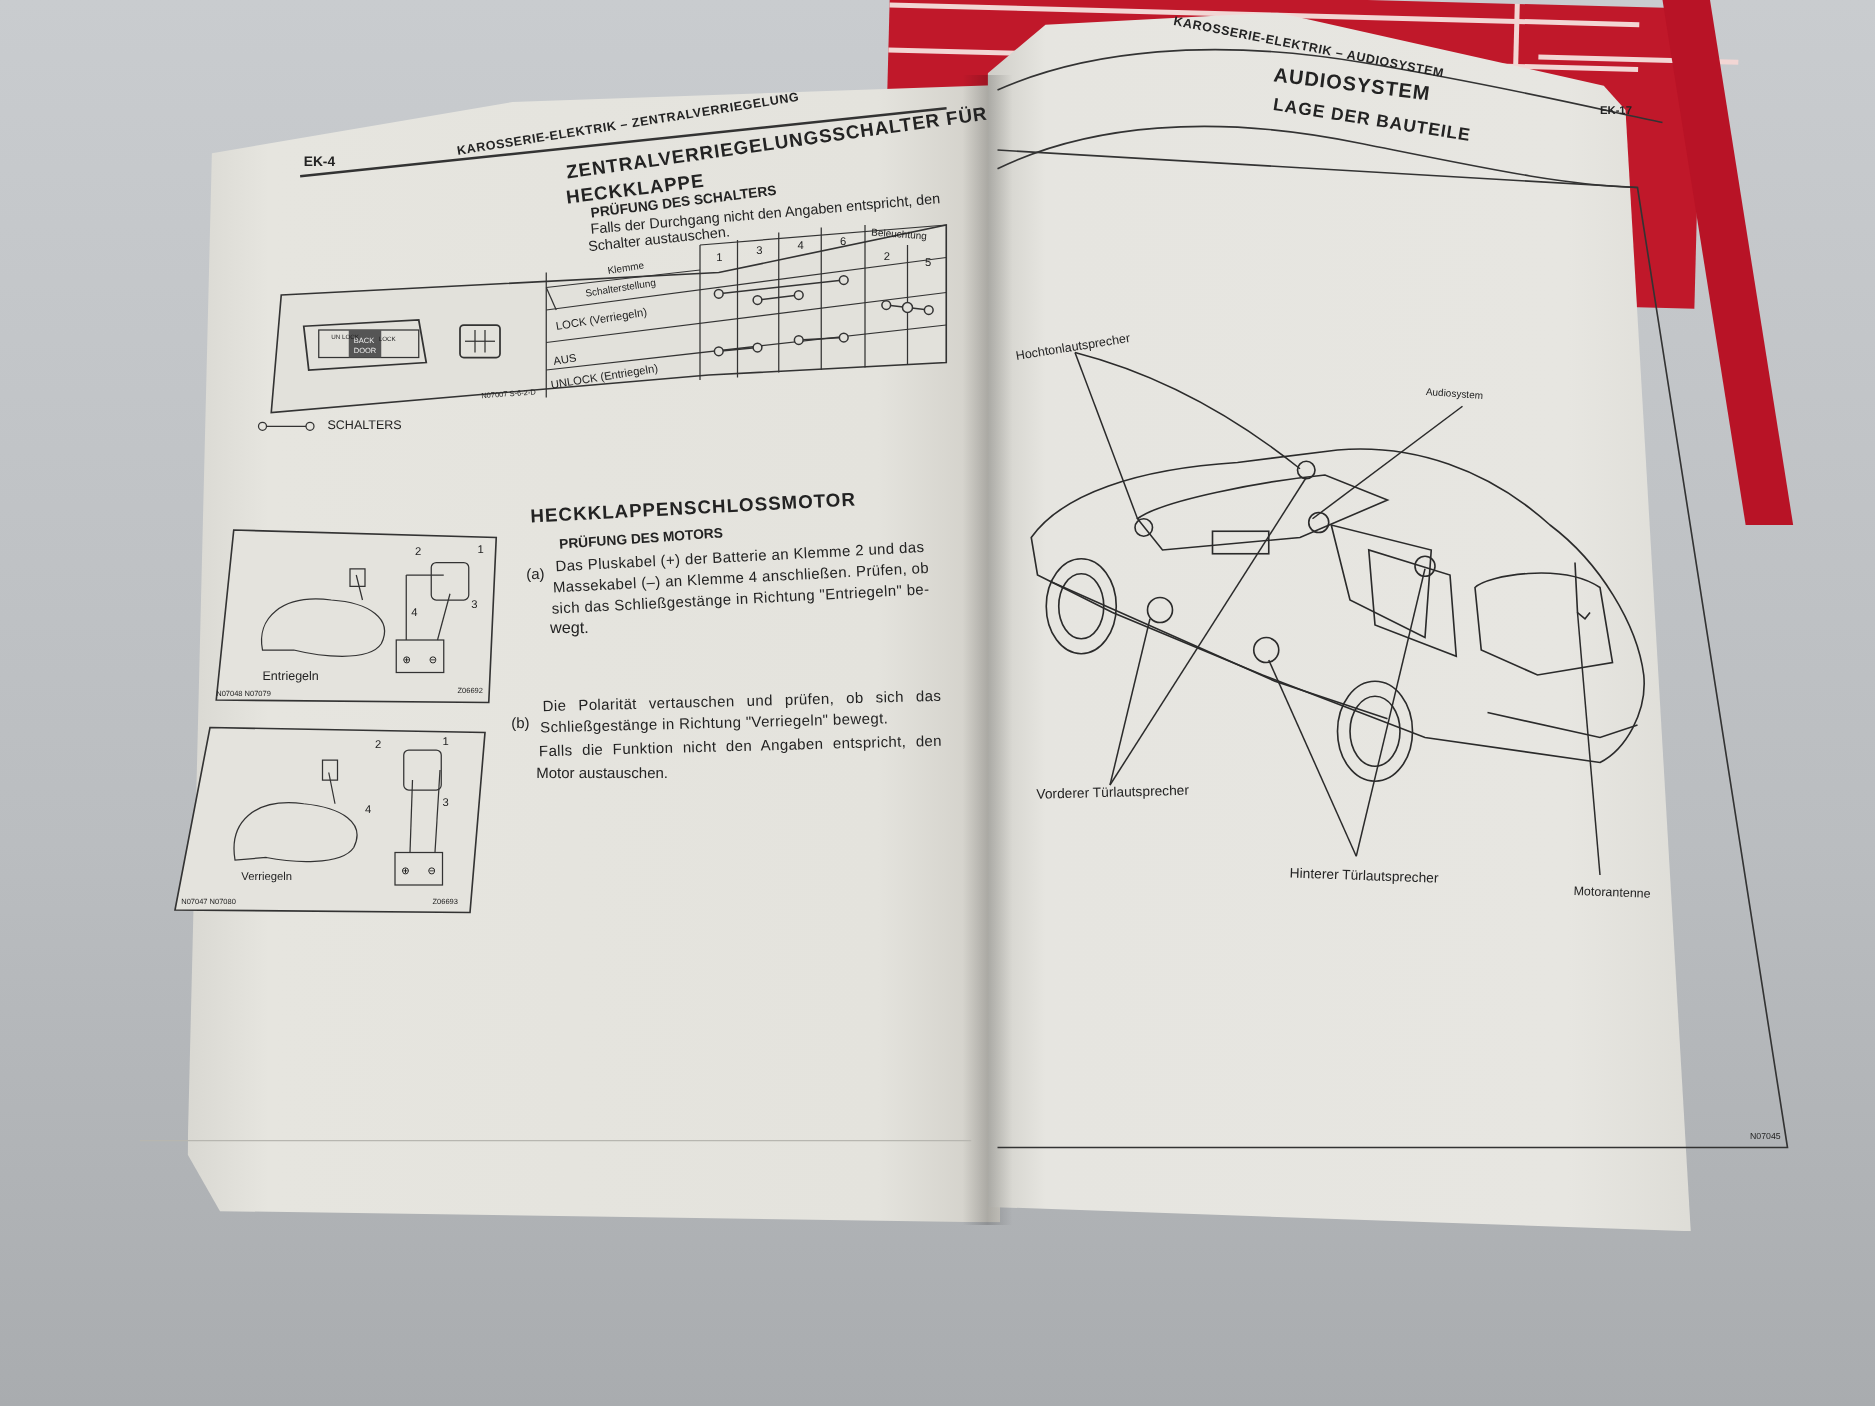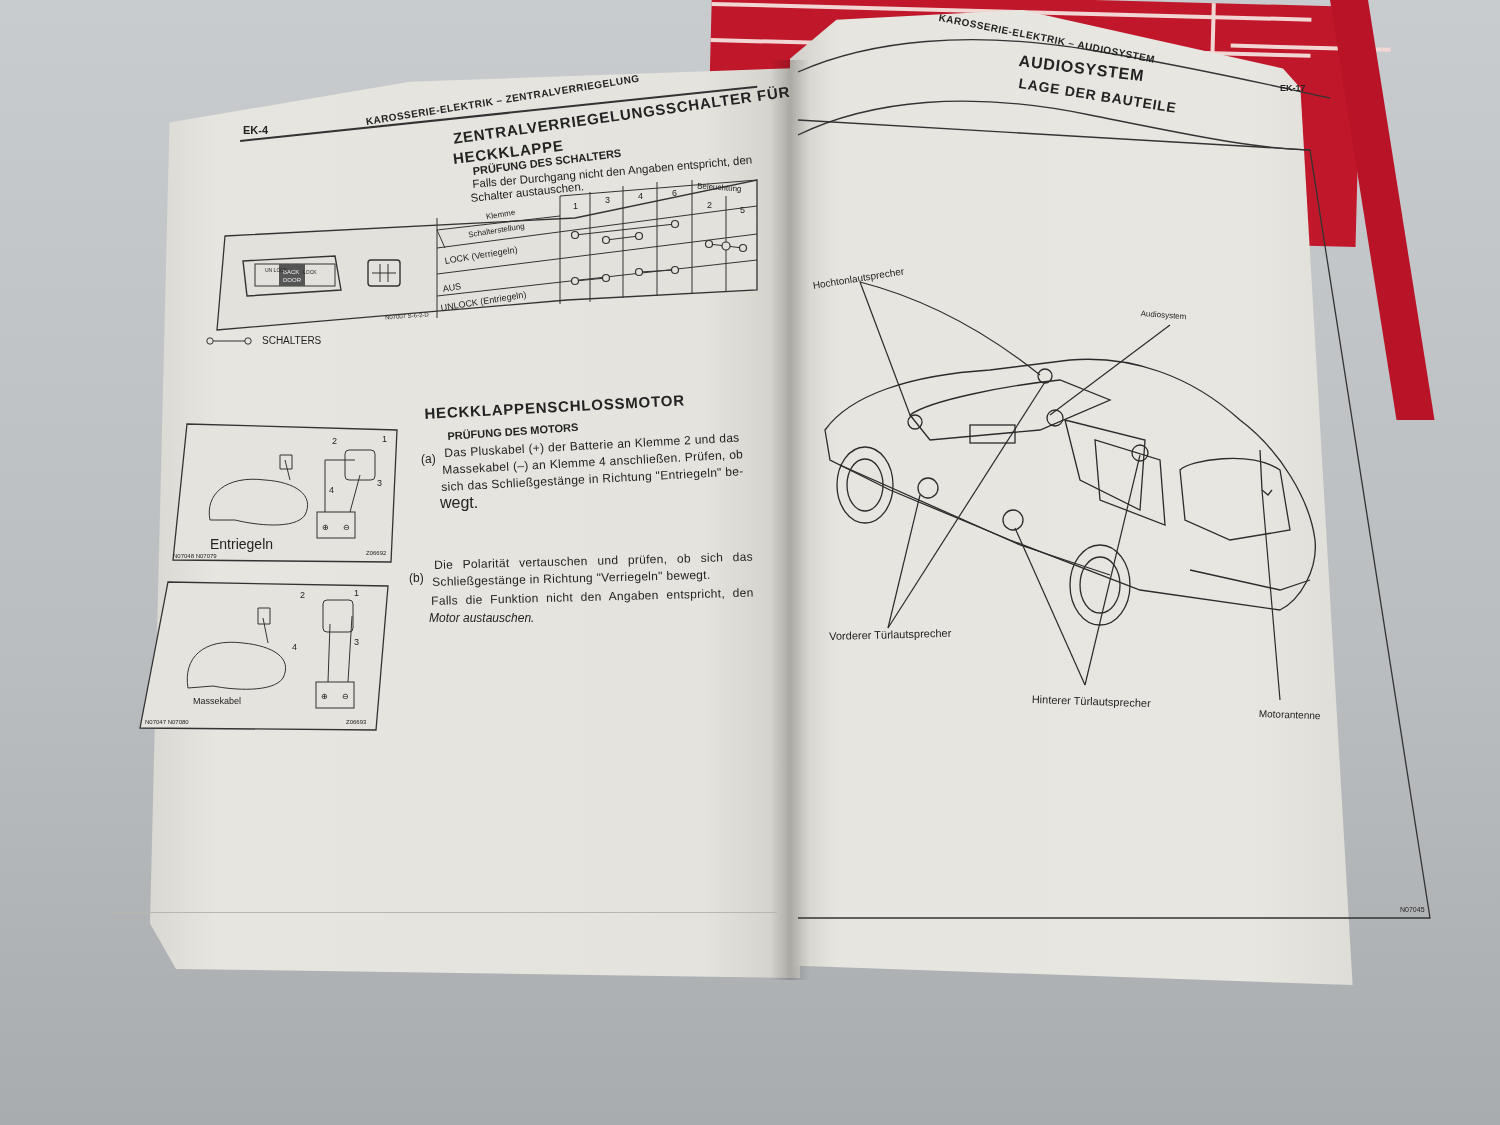--- a/index.html
+++ b/index.html
@@ -125,64 +125,64 @@
     <circle cx="42" cy="5" r="3.2" fill="#e6e5df" stroke="#333"></circle>
 </svg>
 <div class="txt" style="left:262px;top:335px;font-size:10px;">SCHALTERS</div>
 
 <div class="txt bold" style="left:424px;top:405px;font-size:15px;letter-spacing:.8px;transform:rotate(-3deg);transform-origin:0 0;">HECKKLAPPENSCHLOSSMOTOR</div>
 <div class="txt bold" style="left:447px;top:430px;font-size:11px;transform:rotate(-4deg);transform-origin:0 0;">PRÜFUNG DES MOTORS</div>
 <div class="txt" style="left:421px;top:452px;font-size:12px;">(a)</div>
 <div class="txt" style="left:444px;top:446px;font-size:12px;transform:rotate(-3deg);transform-origin:0 0;letter-spacing:.3px;">Das Pluskabel (+) der Batterie an Klemme 2 und das</div>
 <div class="txt" style="left:442px;top:463px;font-size:12px;transform:rotate(-3deg);transform-origin:0 0;letter-spacing:.3px;">Massekabel (–) an Klemme 4 anschließen. Prüfen, ob</div>
 <div class="txt" style="left:441px;top:480px;font-size:12px;transform:rotate(-3deg);transform-origin:0 0;letter-spacing:.3px;">sich das Schließgestänge in Richtung "Entriegeln" be-</div>
-<div class="txt" style="left:440px;top:494px;font-size:16px;">wegt.</div>
+<div class="txt" style="left:440px;top:494px;font-size:13px;">wegt.</div>
 
 <div class="txt" style="left:409px;top:571px;font-size:12px;">(b)</div>
 <div class="txt" style="left:434px;top:558px;font-size:12px;word-spacing:6px;letter-spacing:.3px;transform:rotate(-1.5deg);transform-origin:0 0;">Die Polarität vertauschen und prüfen, ob sich das</div>
 <div class="txt" style="left:432px;top:575px;font-size:12px;letter-spacing:.3px;transform:rotate(-1.5deg);transform-origin:0 0;">Schließgestänge in Richtung "Verriegeln" bewegt.</div>
 <div class="txt" style="left:431px;top:594px;font-size:12px;word-spacing:4px;letter-spacing:.3px;transform:rotate(-1.5deg);transform-origin:0 0;">Falls die Funktion nicht den Angaben entspricht, den</div>
-<div class="txt" style="left:429px;top:611px;font-size:12px;font-style:italic;">Motor austauschen.</div>
+<div class="txt" style="left:429px;top:611px;font-size:12px;">Motor austauschen.</div>
 
 <svg width="235" height="145" style="left:165px;top:420px;">
   <polygon points="22,4 232,10 226,142 8,140" fill="#e4e3dd" stroke="#333" stroke-width="1.3"></polygon>
   <path d="M45,100 C40,75 60,55 100,60 C130,62 150,75 140,95 C130,110 90,105 70,100 Z" fill="none" stroke="#333"></path>
   <path d="M125,60 L120,40 M115,35 h12 v14 h-12z" fill="none" stroke="#333"></path>
   <rect x="180" y="30" width="30" height="30" rx="4" fill="none" stroke="#333"></rect>
   <rect x="152" y="92" width="38" height="26" fill="none" stroke="#333"></rect>
   <line x1="160" y1="92" x2="160" y2="40" stroke="#333"></line>
     <line x1="160" y1="40" x2="190" y2="40" stroke="#333"></line>
   <line x1="185" y1="92" x2="195" y2="55" stroke="#333"></line>
   <text x="157" y="110" font-size="8" font-family="Liberation Sans, sans-serif">⊕</text>
   <text x="178" y="110" font-size="8" font-family="Liberation Sans, sans-serif">⊖</text>
 </svg>
 <div class="txt" style="left:332px;top:436px;font-size:9px;">2</div>
 <div class="txt" style="left:382px;top:434px;font-size:9px;">1</div>
 <div class="txt" style="left:377px;top:478px;font-size:9px;">3</div>
 <div class="txt" style="left:329px;top:485px;font-size:9px;">4</div>
-<div class="txt" style="left:210px;top:536px;font-size:14px;">Entriegeln</div>
+<div class="txt" style="left:210px;top:536px;font-size:10px;">Entriegeln</div>
 <div class="txt" style="left:173px;top:553px;font-size:6px;">N07048 N07079</div>
 <div class="txt" style="left:366px;top:550px;font-size:6px;">Z06692</div>
 
 <svg width="250" height="160" style="left:138px;top:578px;">
   <polygon points="30,4 250,8 238,152 2,150" fill="#e4e3dd" stroke="#333" stroke-width="1.3"></polygon>
   <path d="M50,110 C45,80 65,60 105,65 C135,68 155,80 145,100 C135,115 95,112 75,108 Z" fill="none" stroke="#333"></path>
   <path d="M130,65 L125,40 M120,30 h12 v16 h-12z" fill="none" stroke="#333"></path>
   <rect x="185" y="22" width="30" height="32" rx="4" fill="none" stroke="#333"></rect>
   <rect x="178" y="104" width="38" height="26" fill="none" stroke="#333"></rect>
   <line x1="190" y1="104" x2="192" y2="46" stroke="#333"></line>
   <line x1="210" y1="104" x2="214" y2="38" stroke="#333"></line>
   <text x="183" y="121" font-size="8" font-family="Liberation Sans, sans-serif">⊕</text>
   <text x="204" y="121" font-size="8" font-family="Liberation Sans, sans-serif">⊖</text>
 </svg>
 <div class="txt" style="left:300px;top:590px;font-size:9px;">2</div>
 <div class="txt" style="left:354px;top:588px;font-size:9px;">1</div>
 <div class="txt" style="left:354px;top:637px;font-size:9px;">3</div>
 <div class="txt" style="left:292px;top:642px;font-size:9px;">4</div>
-<div class="txt" style="left:193px;top:696px;font-size:9px;">Massekabel</div>
+<div class="txt" style="left:193px;top:696px;font-size:9px;">Verriegeln</div>
 <div class="txt" style="left:145px;top:719px;font-size:6px;">N07047 N07080</div>
 <div class="txt" style="left:346px;top:719px;font-size:6px;">Z06693</div>
 
 <div class="rule" style="left:112px;top:912px;width:665px;height:1px;background:#b7b6b0;"></div>
 
 <svg width="600" height="120" style="left:790px;top:20px;">
   <path d="M8,52 C80,20 180,10 300,30 C420,50 500,70 540,78" fill="none" stroke="#333" stroke-width="1.3"></path>
   <path d="M8,115 C80,80 180,70 300,95 C400,115 460,128 520,130" fill="none" stroke="#333" stroke-width="1.3"></path>
 </svg>
 <div class="txt bold" style="left:940px;top:12px;font-size:10px;letter-spacing:.5px;transform:rotate(11deg);transform-origin:0 0;">KAROSSERIE-ELEKTRIK – AUDIOSYSTEM</div>

